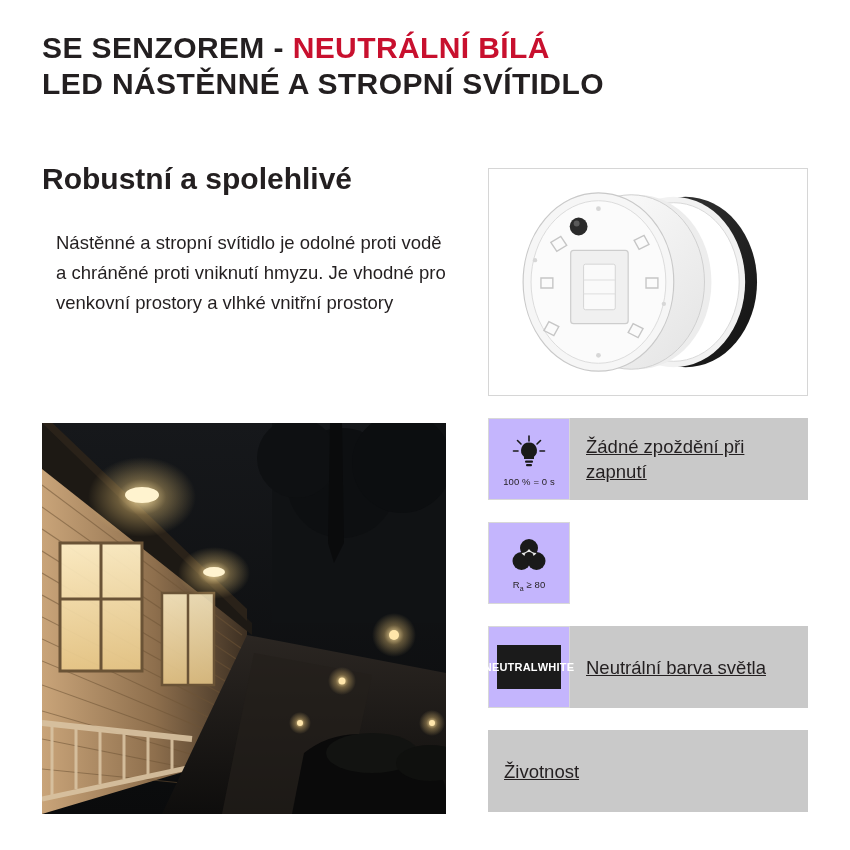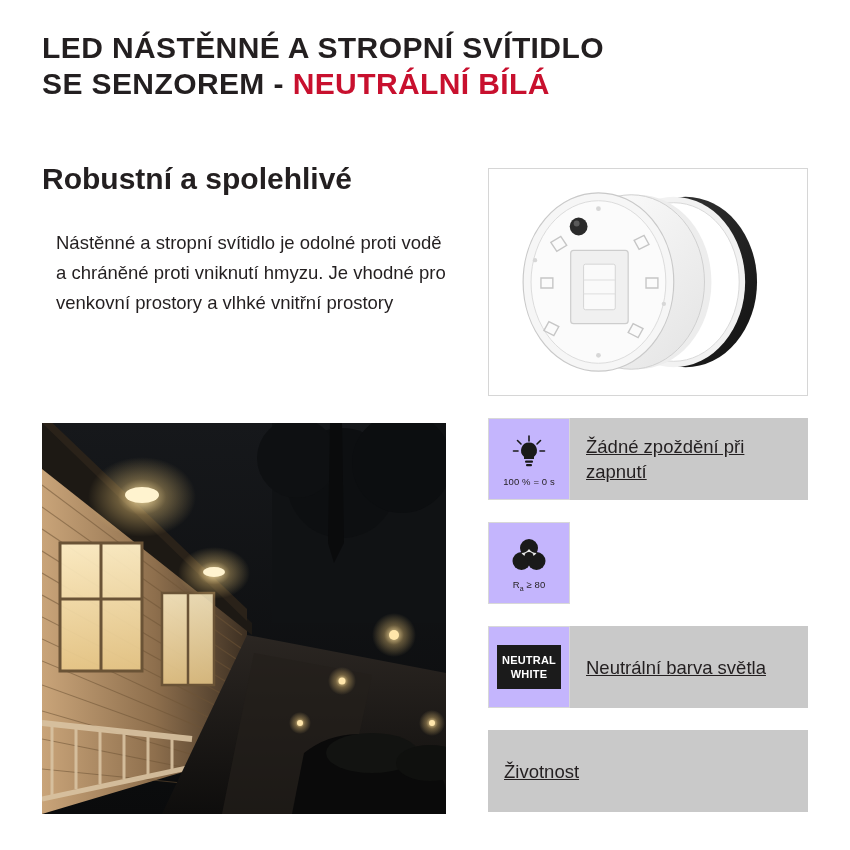--- a/index.html
+++ b/index.html
@@ -113,35 +113,35 @@
     padding-right: 8px;
     font-size: 18.5px;
     line-height: 25px;
     color: #231f20;
     text-decoration: underline;
   }
   .nw-box {
     width: 64px; height: 44px;
     background: #1b1b1b;
     color: #ffffff;
-    display:flex; flex-direction: column;
+    display:flex; flex-direction: row;
     align-items: center; justify-content: center;
     font-size: 11px; font-weight: bold;
     line-height: 14px;
     letter-spacing: 0.2px;
   }
 </style>
 </head>
 <body>
 
 <div class="page">
 
   <div class="title-block">
+    <div class="title-line"><span>SE SENZOREM - </span><span class="title-accent">NEUTRÁLNÍ BÍLÁ</span></div>
     <div class="title-line">LED NÁSTĚNNÉ A STROPNÍ SVÍTIDLO</div>
-    <div class="title-line"><span>SE SENZOREM - </span><span class="title-accent">NEUTRÁLNÍ BÍLÁ</span></div>
   </div>
 
   <div class="headline">Robustní a spolehlivé</div>
   <div class="paragraph">Nástěnné a stropní svítidlo je odolné proti vodě a chráněné proti vniknutí hmyzu. Je vhodné pro venkovní prostory a vlhké vnitřní prostory</div>
 
   <div class="photo">
     <svg viewBox="0 0 404 391" preserveAspectRatio="xMidYMid slice">
       <defs>
         <linearGradient id="sky" x1="0" y1="0" x2="0" y2="1">
           <stop offset="0" stop-color="#16181b"></stop>

